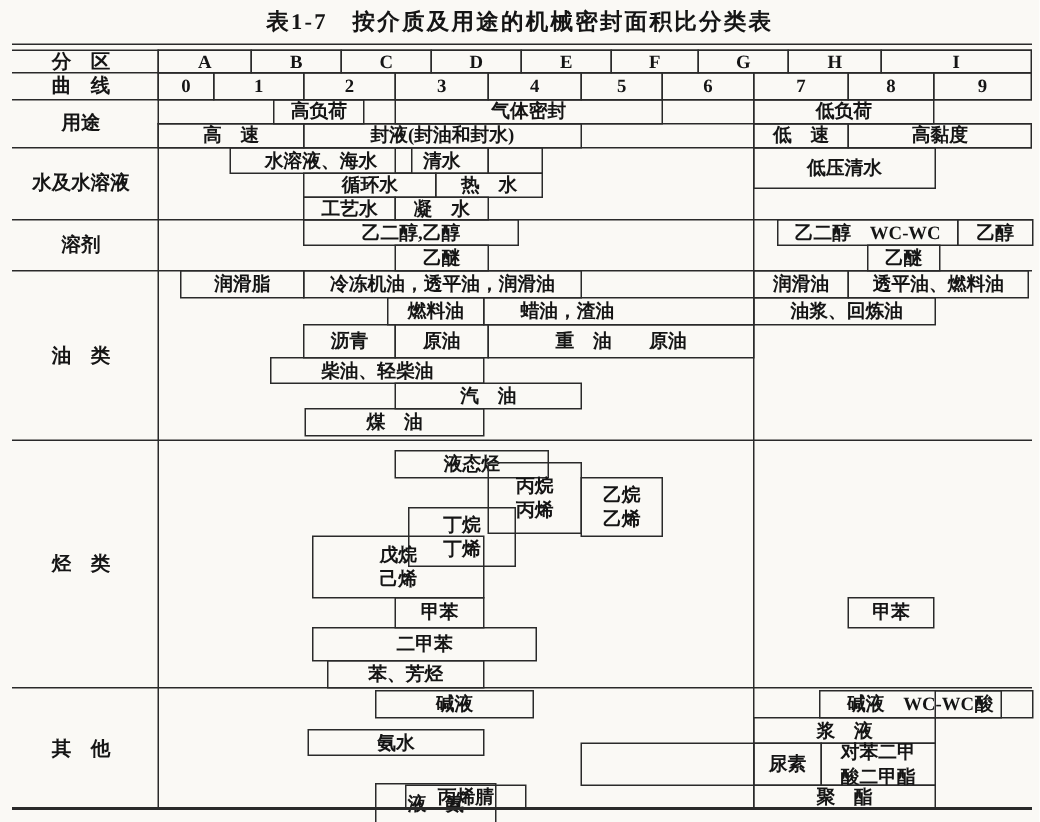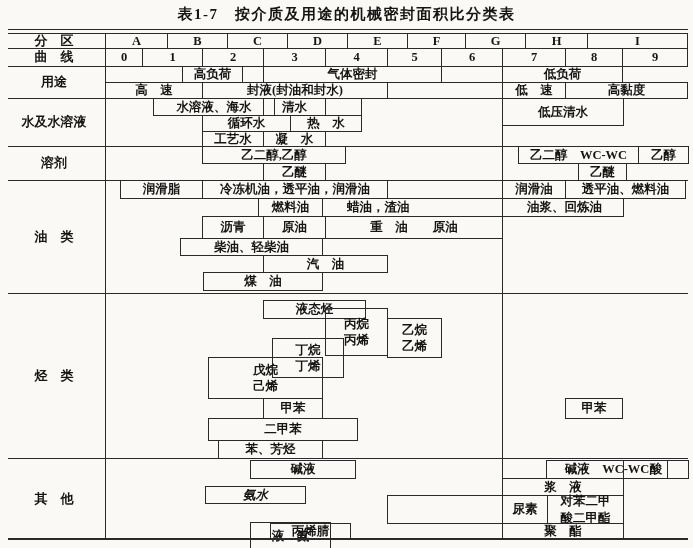--- a/index.html
+++ b/index.html
@@ -99,21 +99,21 @@
 乙烯</div>
       <div class="cell" style="left: 208px; top: 357px; width: 115px; height: 42px;">戊烷
 己烯</div>
       <div class="cell" style="left: 263px; top: 398px; width: 60px; height: 21px;">甲苯</div>
       <div class="cell" style="left: 565px; top: 398px; width: 58px; height: 21px;">甲苯</div>
       <div class="cell" style="left: 208px; top: 418px; width: 150px; height: 23px;">二甲苯</div>
       <div class="cell" style="left: 218px; top: 440px; width: 105px; height: 19px;">苯、芳烃</div>
       <div class="cell" style="left: 250px; top: 460px; width: 106px; height: 19px;">碱液</div>
       <div class="cell" style="left: 502px; top: 460px; width: 122px; height: 19px; margin-left: 44px;">碱液　WC-WC</div>
       <div class="cell" style="left: 623px; top: 460px; width: 66px; height: 19px;">酸</div>
-      <div class="cell" style="left: 205px; top: 486px; width: 101px; height: 18px; font-style: italic;">氨水</div>
+      <div class="cell" style="left: 205px; top: 486px; width: 118px; height: 18px;">氨水</div>
       <div class="cell" style="left: 502px; top: 478px; width: 122px; height: 18px;">浆　液</div>
       <div class="cell" style="left: 250px; top: 522px; width: 81px; height: 29px;">液　氨</div>
       <div class="cell" style="left: 387px; top: 495px; width: 116px; height: 29px;"></div>
       <div class="cell" style="left: 502px; top: 495px; width: 46px; height: 29px;">尿素</div>
       <div class="cell" style="left: 547px; top: 495px; width: 77px; height: 29px;">对苯二甲
 酸二甲酯</div>
       <div class="cell" style="left: 250px; top: 523px; width: 81px; height: 17px; margin-left: 20px;">丙烯腈</div>
       <div class="cell" style="left: 502px; top: 523px; width: 122px; height: 17px;">聚　酯</div>
       <div class="hline" style="left: 8px; width: 680px; top: 29px;"></div>
       <div class="hline" style="left: 8px; width: 680px; top: 33px;"></div>

